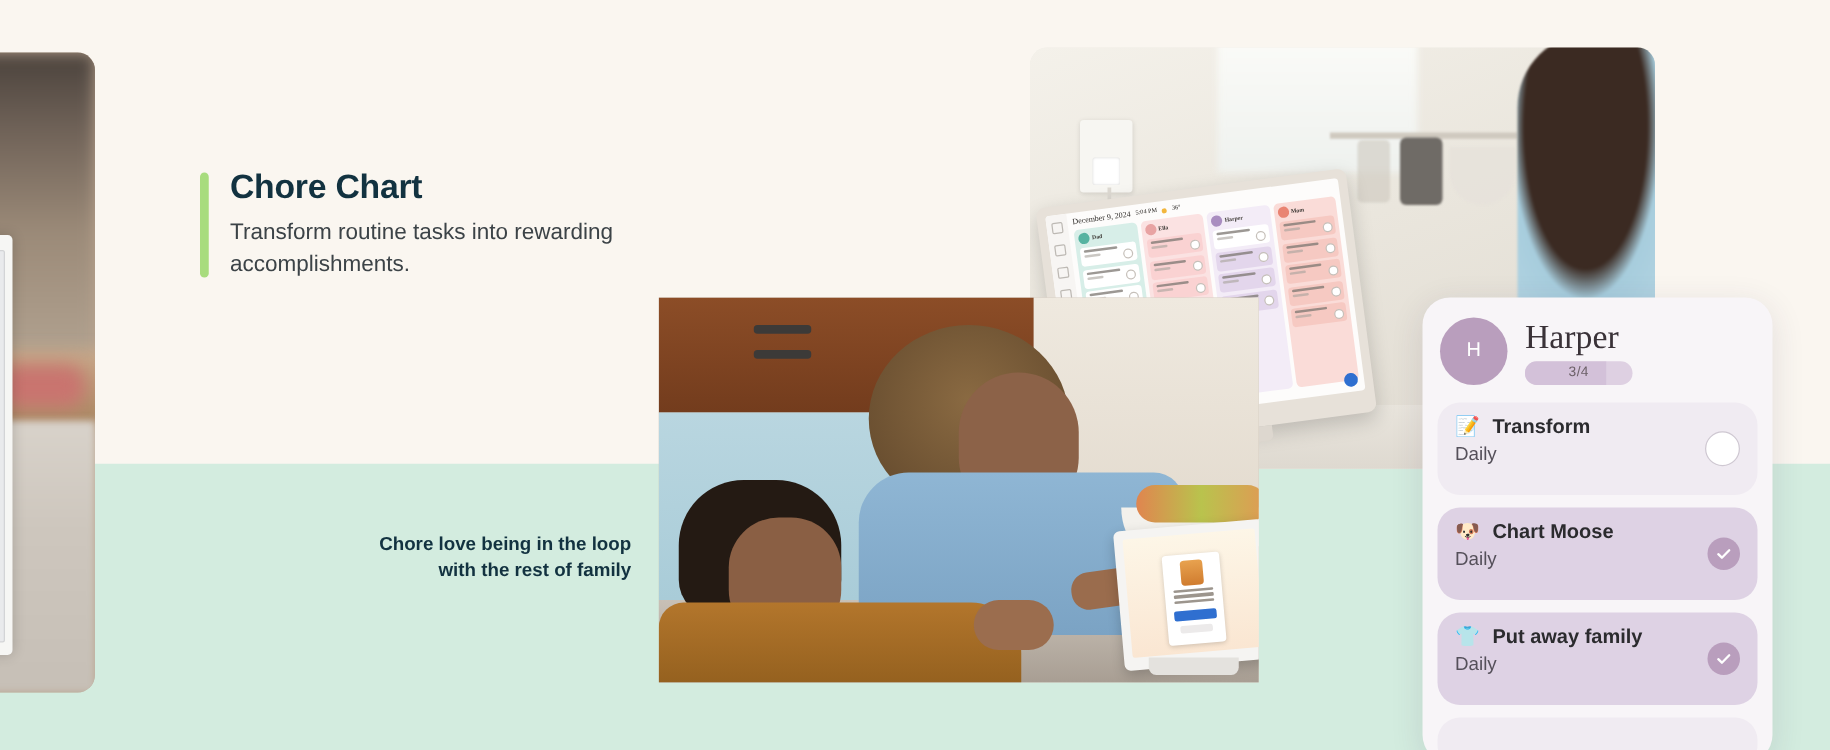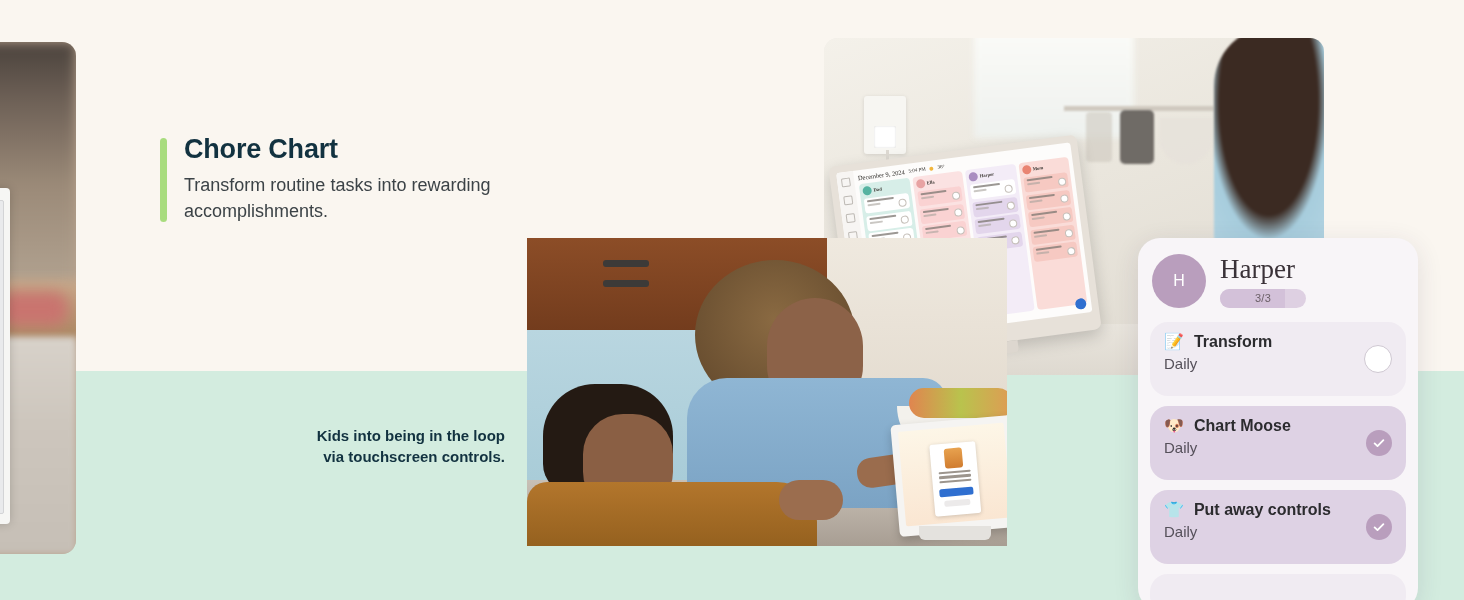--- a/index.html
+++ b/index.html
@@ -218,22 +218,22 @@
     </div>
   </div>
 
   <div class="headline-wrap">
     <div class="accent-bar"></div>
     <h2 class="headline">Chore Chart</h2>
     <p class="subhead">Transform routine tasks into rewarding accomplishments.</p>
   </div>
 
   <div class="caption">
-    <div>Kids into being in the loop</div>
-    <div>via touchscreen controls.</div>
+    <div>Chore love being in the loop</div>
+    <div>with the rest of family</div>
   </div>
 
   <div class="photo-tr">
     <div class="tr-wall"></div>
     <div class="tr-window"></div>
     <div class="tr-outlet"></div>
     <div class="tr-cord"></div>
     <div class="tr-shelf"></div>
     <div class="tr-jar"></div>
     <div class="tr-kettle"></div>
@@ -411,21 +411,21 @@
     <div class="pc-stand"></div>
   </div>
 
   <div class="harper-panel">
     <div class="harper-head">
       <div class="harper-avatar">H</div>
       <div class="harper-meta">
         <div class="harper-name">Harper</div>
         <div class="harper-pill">
           <div class="harper-pill-fill" style="width: 75%;"></div>
-          <span>3/3</span>
+          <span>3/4</span>
         </div>
       </div>
     </div>
 
     <div class="chore-list">
 
       <div class="chore todo">
         <div class="chore-title">
           <span class="chore-emoji">📝</span>
           <span>Transform</span>
@@ -443,21 +443,21 @@
         <div class="chore-check">
           <svg viewBox="0 0 16 16">
               <path d="M3 8.4 L6.3 11.6 L13 4.8" fill="none" stroke="#ffffff" stroke-width="2.1" stroke-linecap="round" stroke-linejoin="round"></path>
             </svg>
         </div>
       </div>
 
       <div class="chore done">
         <div class="chore-title">
           <span class="chore-emoji">👕</span>
-          <span>Put away controls</span>
+          <span>Put away family</span>
         </div>
         <div class="chore-sub">Daily</div>
         <div class="chore-check">
           <svg viewBox="0 0 16 16">
               <path d="M3 8.4 L6.3 11.6 L13 4.8" fill="none" stroke="#ffffff" stroke-width="2.1" stroke-linecap="round" stroke-linejoin="round"></path>
             </svg>
         </div>
       </div>
 
       <div class="chore todo partial"></div>

